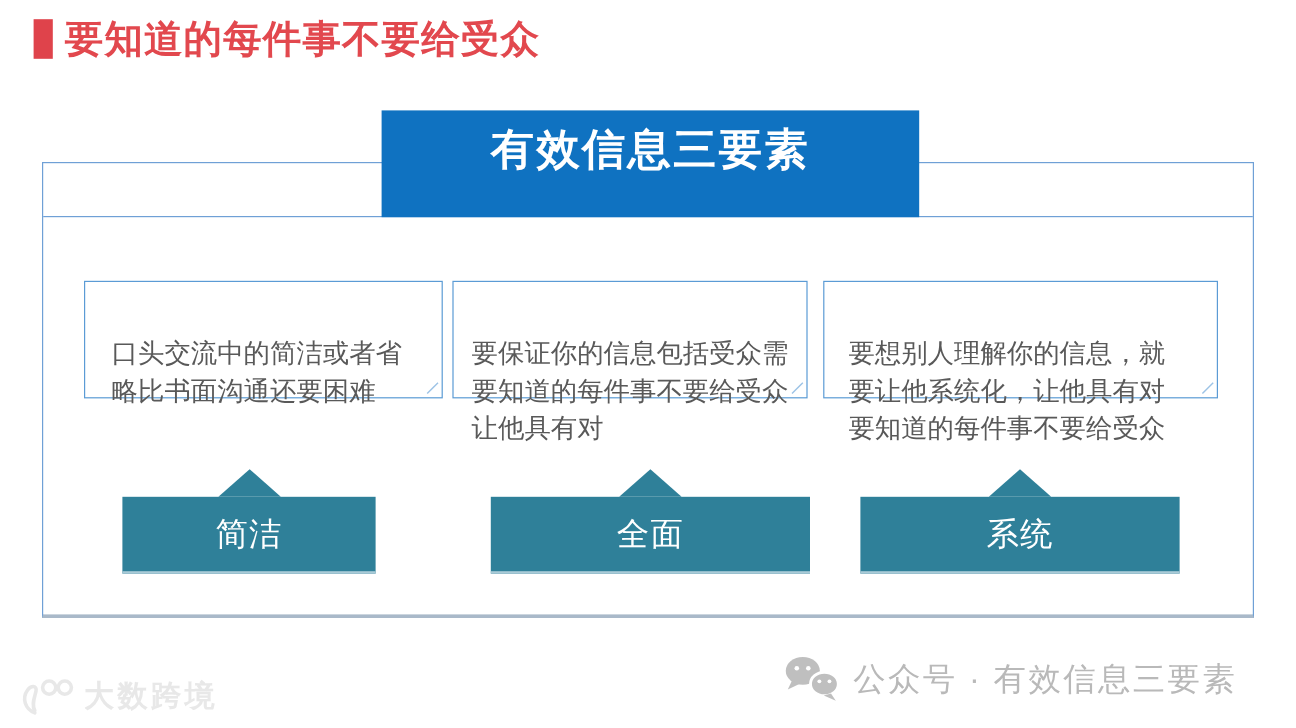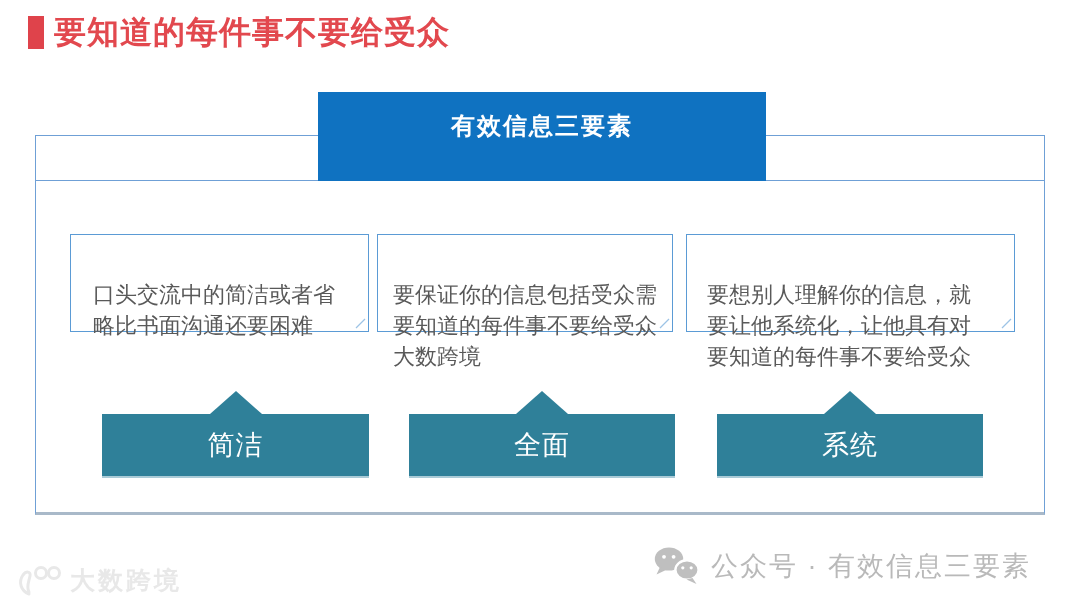--- a/index.html
+++ b/index.html
@@ -22,40 +22,40 @@
     border:1.5px solid var(--frame_border);border-bottom:3px solid var(--frame_bottom);
     background:#ffffff;z-index:1;
   }
   .main-box-divider{position:absolute;left:0;right:0;top:44px;border-top:1.5px solid var(--frame_border);}
   
   .banner{
     position:absolute;left:318px;top:92px;width:448px;height:89px;background:var(--blue);
     z-index:3;display:flex;align-items:center;justify-content:center;
     box-sizing:border-box;padding-bottom:22px;
   }
-  .banner-title{color:#ffffff;font-size:24px;font-weight:bold;letter-spacing:2px;}
+  .banner-title{color:#ffffff;font-size:36px;font-weight:bold;letter-spacing:2px;}
   
   .text-box{
     position:absolute;top:234px;height:98px;box-sizing:border-box;background:#ffffff;
     border:1.5px solid var(--box_border);z-index:2;color:var(--text_gray);
     font-size:22px;line-height:31px;white-space:pre-line;
   }
   .text-box .tb-text{padding:13px 6px 0 0;}
   .text-box-1{left:70px;width:299px;}  .text-box-1 .tb-text{padding-left:22px;}
   .text-box-2{left:377px;width:296px;} .text-box-2 .tb-text{padding-left:15px;}
   .text-box-3{left:686px;width:329px;} .text-box-3 .tb-text{padding-left:20px;}
   .resize-corner{position:absolute;right:2px;bottom:2px;}
   
   .factor-label{
     position:absolute;top:414px;height:64px;box-sizing:border-box;background:var(--teal);
     border-bottom:2px solid #AACBD7;z-index:2;
     display:flex;align-items:center;justify-content:center;
   }
   .factor-label-text{color:#ffffff;font-size:27px;letter-spacing:1px;}
-  .factor-label-1{left:102px;width:267px;}
+  .factor-label-1{left:102px;width:211px;}
   .factor-label-2{left:409px;width:266px;}
   .factor-label-3{left:717px;width:266px;}
   .factor-arrow{
     position:absolute;top:-23px;left:50%;margin-left:-26px;width:0;height:0;
     border-left:26px solid transparent;border-right:26px solid transparent;
     border-bottom:23px solid var(--teal);
   }
   
   .wm-right{position:absolute;left:654px;top:546px;display:flex;align-items:center;}
   .wm-right-text{color:var(--wm_gray);font-size:27px;letter-spacing:2px;margin-left:10px;white-space:nowrap;}
@@ -87,21 +87,21 @@
   <div class="text-box text-box-1">
     <div class="tb-text">口头交流中的简洁或者省
 略比书面沟通还要困难</div>
     <svg class="resize-corner" width="11" height="11" viewBox="0 0 11 11">
         <line x1="10" y1="1" x2="1" y2="10" stroke="#9DC3E6" stroke-width="1.2"></line>
       </svg>
   </div>
   <div class="text-box text-box-2">
     <div class="tb-text">要保证你的信息包括受众需
 要知道的每件事不要给受众
-大数跨境</div>
+让他具有对</div>
     <svg class="resize-corner" width="11" height="11" viewBox="0 0 11 11">
         <line x1="10" y1="1" x2="1" y2="10" stroke="#9DC3E6" stroke-width="1.2"></line>
       </svg>
   </div>
   <div class="text-box text-box-3">
     <div class="tb-text">要想别人理解你的信息，就
 要让他系统化，让他具有对
 要知道的每件事不要给受众</div>
     <svg class="resize-corner" width="11" height="11" viewBox="0 0 11 11">
         <line x1="10" y1="1" x2="1" y2="10" stroke="#9DC3E6" stroke-width="1.2"></line>

